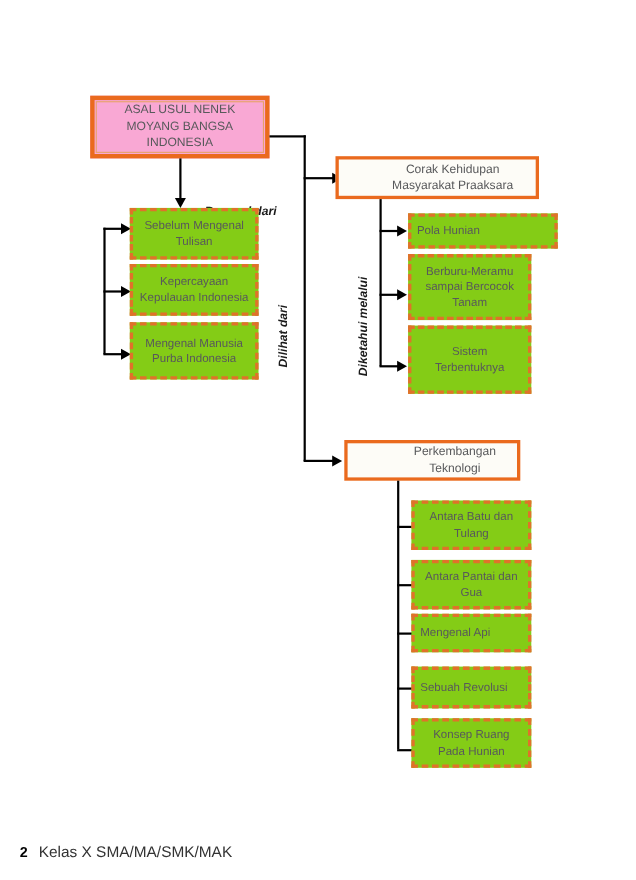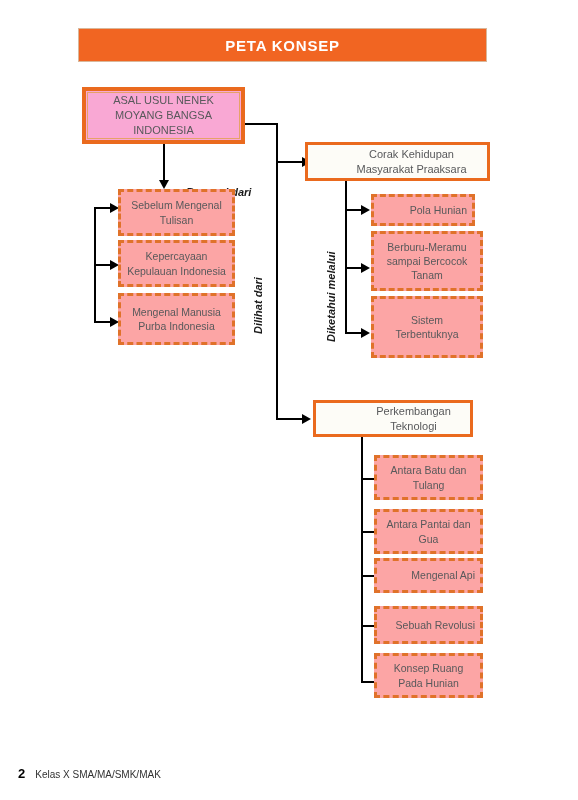--- a/index.html
+++ b/index.html
@@ -65,25 +65,25 @@
     background: #f9a8d4;
   }
   .node-solid .inner {
     padding: 0 6px;
   }
 
   
   .node-dashed {
     position: absolute;
     box-sizing: border-box;
-    background: #fca5a5;
+    background: #84cc16;
     border: 3px dashed #E0722A;
     display: flex;
     align-items: center;
-    justify-content: flex-end;
+    justify-content: flex-start;
     text-align: center;
     color: #58595B;
     font-size: 10.5px;
     line-height: 1.35;
   }
   .node-dashed .inner {
     padding: 0 5px;
   }
 
   
@@ -135,31 +135,28 @@
     align-items: baseline;
     gap: 10px;
   }
   .footer-page {
     color: #000000;
     font-size: 13px;
     font-weight: bold;
   }
   .footer-text {
     color: #333333;
-    font-size: 10px;
+    font-size: 14px;
   }
 </style>
 </head>
 <body>
 
 <div id="page">
 
-  <div class="header-bar">
-    <span class="header-title">PETA KONSEP</span>
-  </div>
 
   <div class="node-solid double" style="left:82px; top:87px; width:163px; height:57px;">
     <span class="inner">ASAL USUL NENEK MOYANG BANGSA INDONESIA</span>
   </div>
 
   <div class="line-v" style="left:163px; top:144px; height:38px;"></div>
   <div class="arrow-down" style="left:159px; top:180px;"></div>
   <div class="edge-label" style="left:186px; top:166px;margin-top:20px;">Berawal dari</div>
 
   <div class="line-h" style="left:245px; top:123px; width:33px;"></div>
@@ -198,21 +195,21 @@
   <div class="line-v" style="left:345px; top:181px; height:152px;"></div>
   <div class="line-h" style="left:345px; top:209px; width:18px;"></div>
   <div class="arrow-right" style="left:361px; top:205px;"></div>
   <div class="line-h" style="left:345px; top:267px; width:18px;"></div>
   <div class="arrow-right" style="left:361px; top:263px;"></div>
   <div class="line-h" style="left:345px; top:332px; width:18px;"></div>
   <div class="arrow-right" style="left:361px; top:328px;"></div>
 
   <div class="edge-label vertical" style="left:337px; top:330px;">Diketahui melalui</div>
 
-  <div class="node-dashed" style="left:371px; top:194px; width:104px; height:32px;padding-left:28px;">
+  <div class="node-dashed" style="left:371px; top:194px; width:136px; height:32px;">
     <span class="inner">Pola Hunian</span>
   </div>
   <div class="node-dashed" style="left:371px; top:231px; width:112px; height:60px;">
     <span class="inner">Berburu-Meramu sampai Bercocok Tanam</span>
   </div>
   <div class="node-dashed" style="left:371px; top:296px; width:112px; height:62px;">
     <span class="inner">Sistem Terbentuknya</span>
   </div>
 
   <div class="node-solid" style="left:313px; top:400px; width:160px; height:37px;padding-left:41px;">

